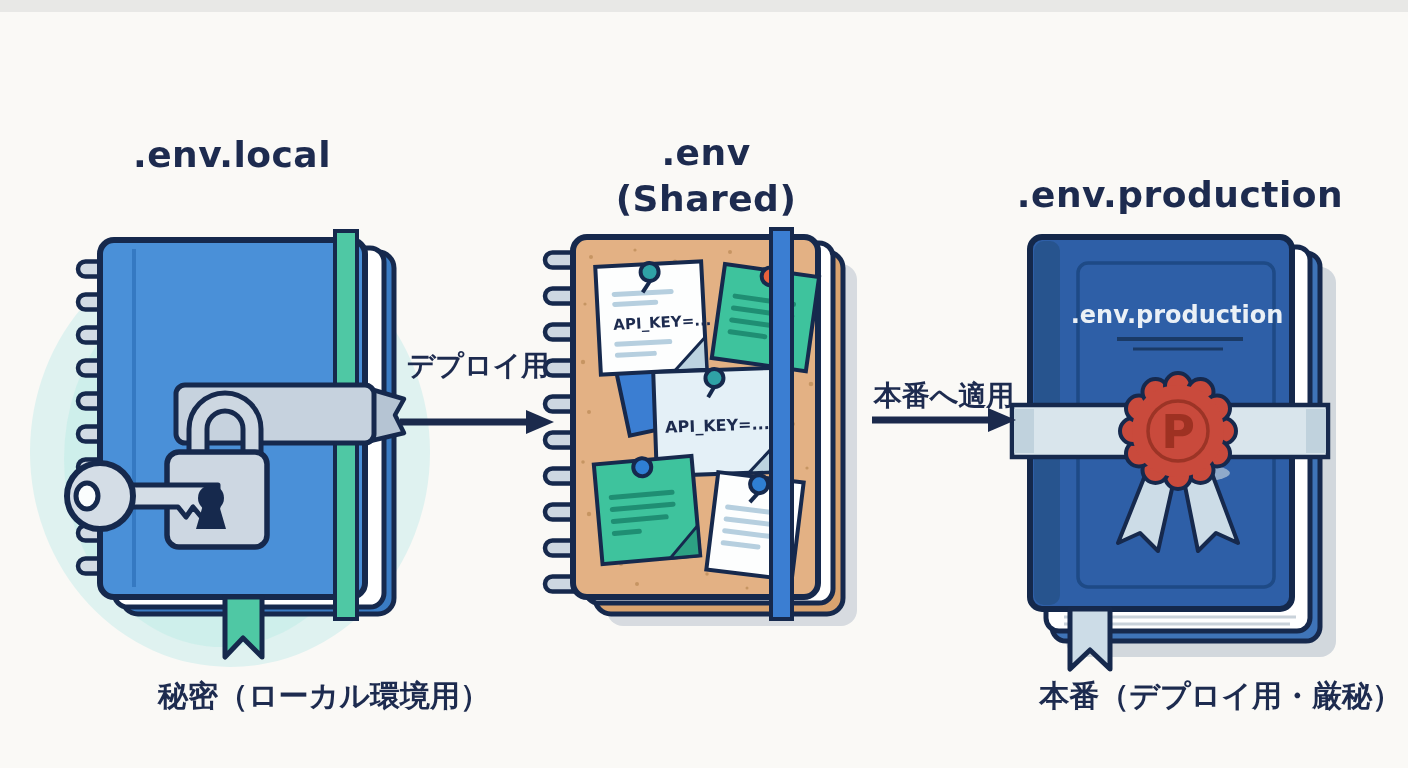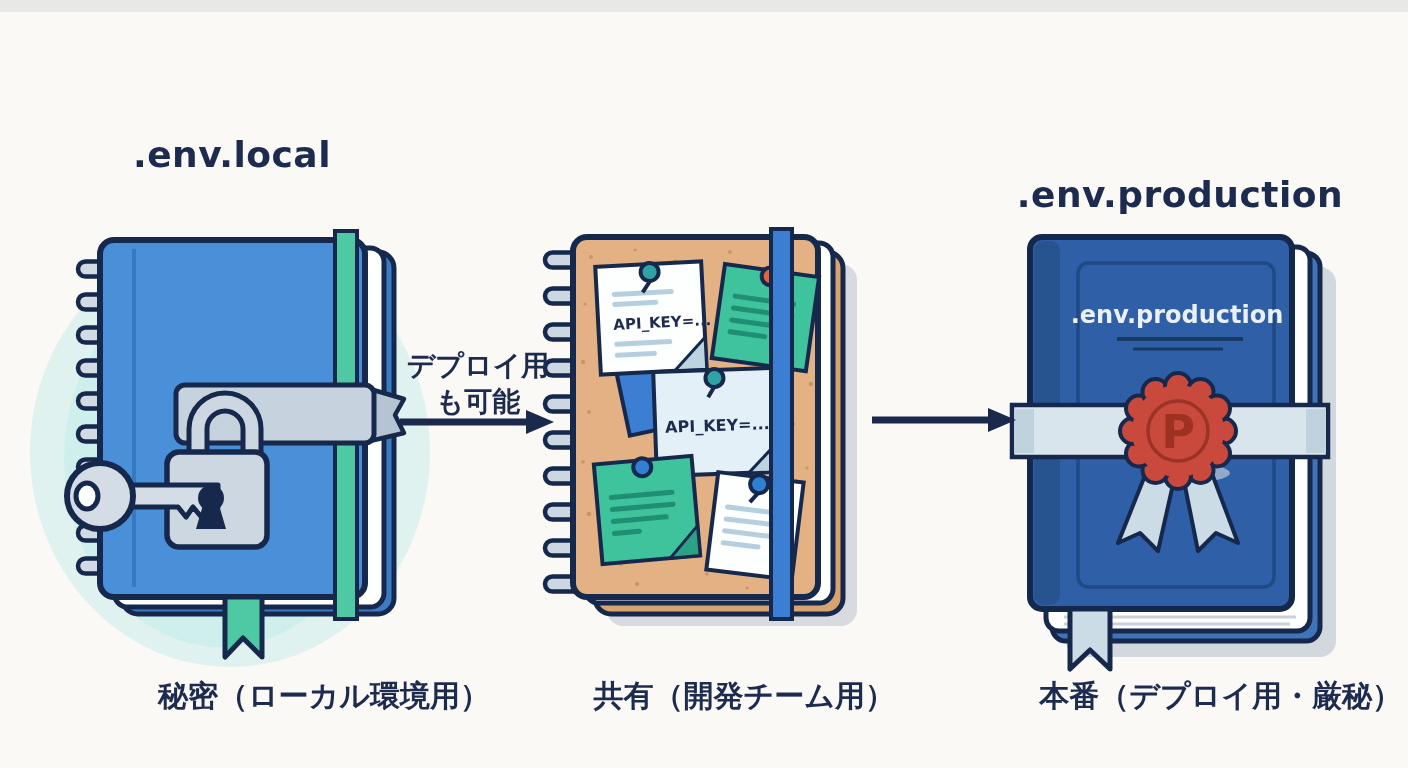--- a/index.html
+++ b/index.html
@@ -25,20 +25,22 @@
 </head>
 <body>
 
 <div class="stage">
 
   <div class="abs title" style="left:57px;top:120px;width:350px;">
     <div>.env.local</div>
   </div>
 
   <div class="abs title" style="left:530px;top:118px;width:352px;">
+    <div>.env</div>
+    <div>(Shared)</div>
   </div>
 
   <div class="abs title" style="left:985px;top:160px;width:390px;">
     <div>.env.production</div>
   </div>
 
   <svg class="abs" style="left:30px;top:195px;" width="420" height="465" viewBox="0 0 420 465">
 
     <ellipse cx="200" cy="245" rx="200" ry="215" fill="#dff2f0"></ellipse>
     <ellipse cx="192" cy="252" rx="158" ry="188" fill="#cbeeea" opacity="0.85"></ellipse>
@@ -268,29 +270,30 @@
       <circle cx="178" cy="214" r="46" fill="#c94a3c"></circle>
       <circle cx="178" cy="214" r="30" fill="none" stroke="#9c3426" stroke-width="3.5"></circle>
       <text x="178" y="231" text-anchor="middle" font-size="46" font-weight="bold" fill="#9e3122">P</text>
     </g>
 
     <polygon points="70,392 110,392 110,452 90,433 70,452" fill="#ccdce7" stroke="#16294d" stroke-width="5" stroke-linejoin="round"></polygon>
   </svg>
 
   <div class="abs arrow-label" style="left:398px;top:336px;width:160px;">
     <div>デプロイ用</div>
-    <div>も可能</div>
   </div>
   <svg class="abs" style="left:398px;top:397px;" width="158" height="26" viewBox="0 0 158 26">
     <line x1="2" y1="13" x2="128" y2="13" stroke="#1b2a4c" stroke-width="7"></line>
     <polygon points="128,1 156,13 128,25" fill="#1b2a4c"></polygon>
   </svg>
 
+  <div class="abs arrow-label" style="left:856px;top:366px;width:176px;">
+    <div>本番へ適用</div>
+  </div>
   <svg class="abs" style="left:870px;top:395px;" width="148" height="26" viewBox="0 0 148 26">
     <line x1="2" y1="13" x2="118" y2="13" stroke="#1b2a4c" stroke-width="7"></line>
     <polygon points="118,1 146,13 118,25" fill="#1b2a4c"></polygon>
   </svg>
 
   <div class="abs caption" style="left:30px;top:664px;width:460px;">秘密（ローカル環境用）</div>
-  <div class="abs caption" style="left:515px;top:664px;width:380px;">共有（開発チーム用）</div>
   <div class="abs caption" style="left:962px;top:664px;width:440px;">本番（デプロイ用・厳秘）</div>
 
 </div>
 
 </body></html>

